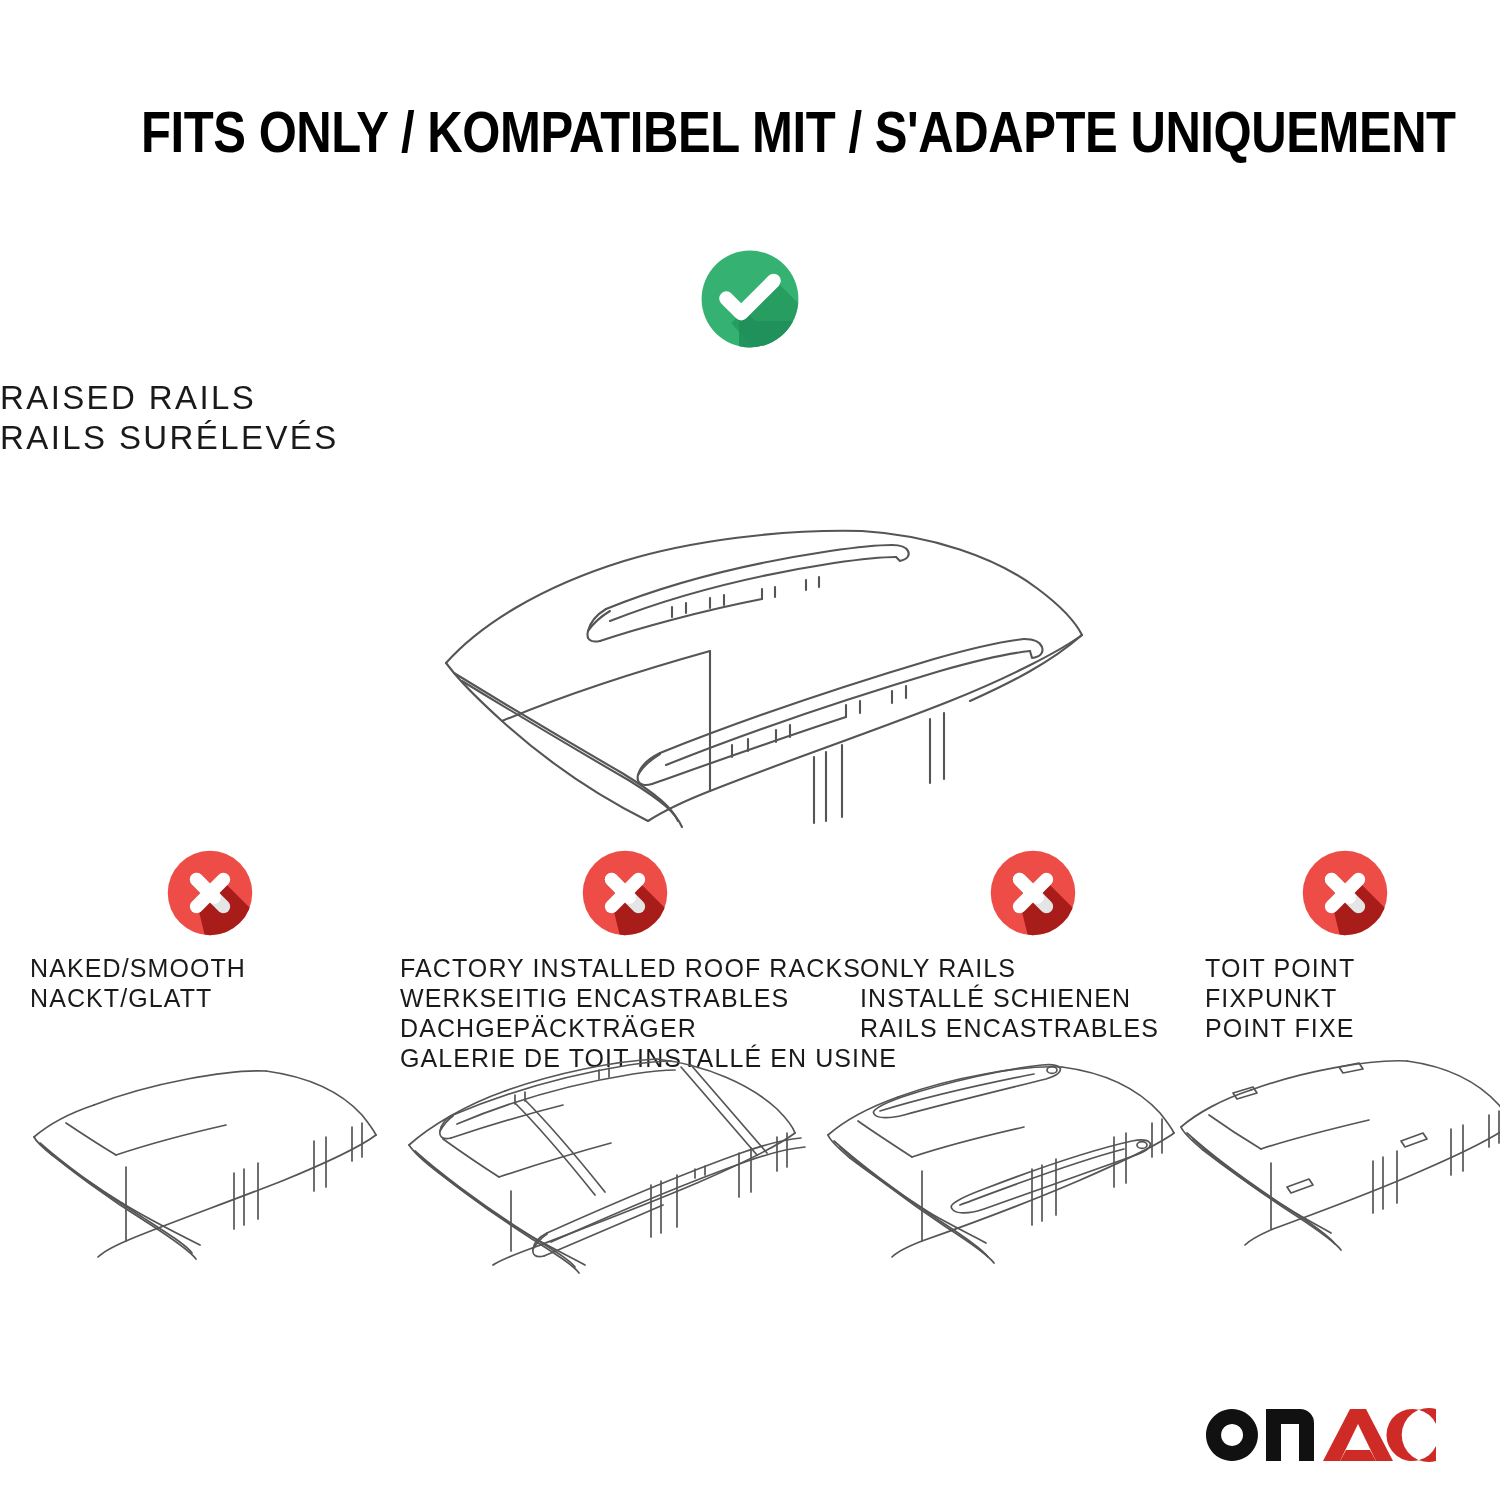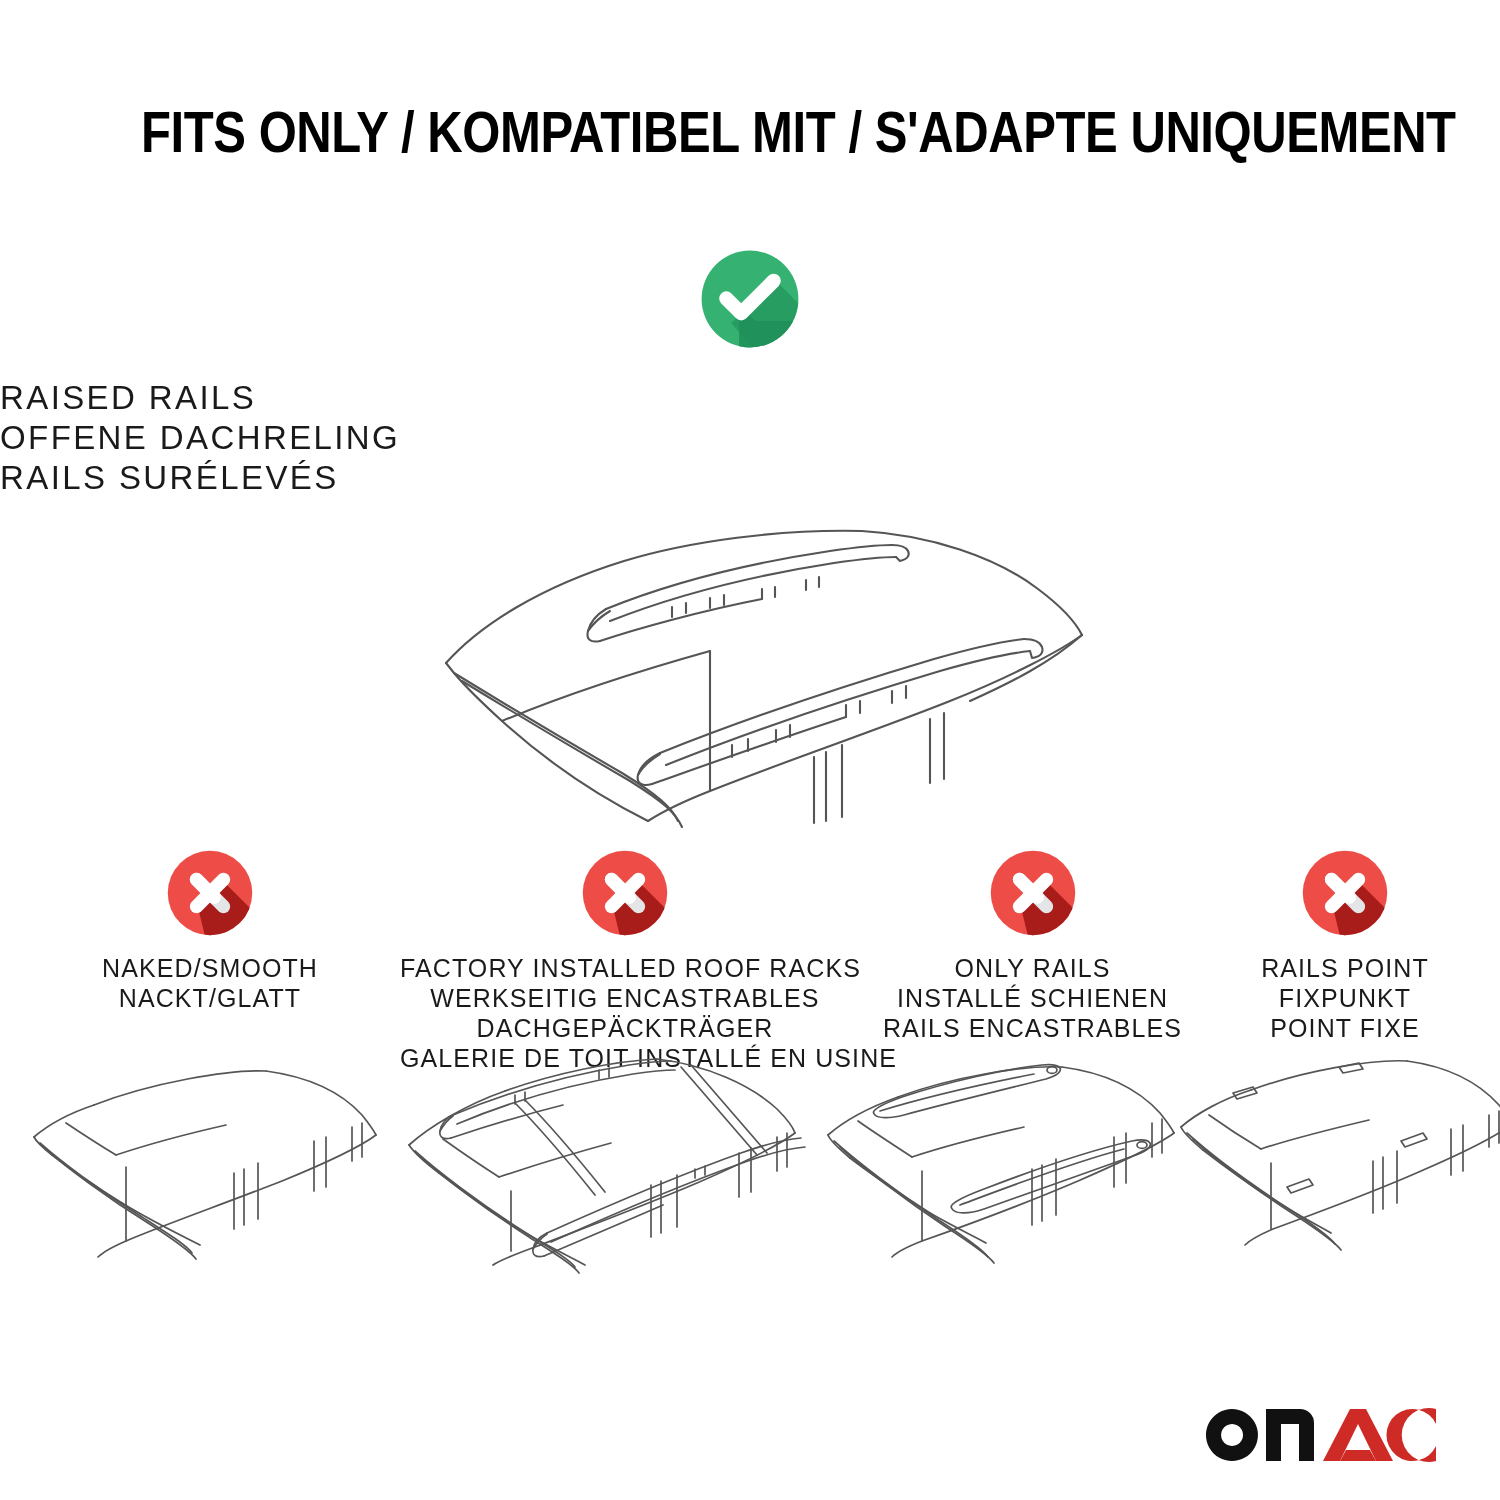--- a/index.html
+++ b/index.html
@@ -84,21 +84,20 @@
     position: absolute;
     top: 0;
     height: 460px;
   }
   .cell .icon-wrap {
     width: 96px;
     height: 96px;
   }
   .cell-labels {
     margin-top: 12px;
-    text-align: center;
   }
   .cell-labels .lbl {
     font-family: "Liberation Sans", sans-serif;
     font-weight: 400;
     font-size: 25px;
     line-height: 30px;
     letter-spacing: 1.1px;
     color: #1a1a1a;
     white-space: nowrap;
   }
@@ -149,21 +148,20 @@
       <g clip-path="url(#ckclip)">
         <path d="M40 55 L55 70 L100 70 L100 100 L40 100 Z" fill="#1F8F58" opacity="0.85"></path>
         <path d="M71 31 L100 60 L100 100 L58 100 L33 72 Z" fill="#1F8F58" opacity="0.6"></path>
       </g>
       <path d="M28.5 49.5 L42 63 L71.5 33.5" fill="none" stroke="#FFFFFF" stroke-width="13" stroke-linecap="round" stroke-linejoin="round"></path>
     </svg>
   </div>
 
   <div class="primary-labels">
     <div class="lbl">RAISED RAILS</div>
-    <div class="lbl">OFFENE DACHRELING</div>
     <div class="lbl">RAILS SURÉLEVÉS</div>
   </div>
 </div>
 
 <div class="primary-illus">
   <svg viewBox="0 0 700 330" width="700" height="330" aria-hidden="true">
     <g fill="none" stroke="#555" stroke-width="2.1" stroke-linecap="round" stroke-linejoin="round">
 
       <path d="M36 158 C70 120 130 82 214 56 C280 36 370 24 452 26"></path>
       <path d="M452 26 C520 30 586 52 628 84 C652 102 666 118 672 130"></path>
@@ -425,21 +423,21 @@
           <path d="M63 37 L100 74 L100 100 L46 100 L37 63 Z" fill="#A81C1A"></path>
         </g>
         <g stroke-linecap="round" stroke-width="14" fill="none">
           <path d="M36 36 L64 64" stroke="#E3E5E6"></path>
           <path d="M36 36 L64 64" stroke="#FFFFFF" stroke-dasharray="26 60"></path>
           <path d="M64 36 L36 64" stroke="#FFFFFF"></path>
         </g>
       </svg>
     </div>
     <div class="cell-labels">
-      <div class="lbl">RAILS POINT</div>
+      <div class="lbl">TOIT POINT</div>
       <div class="lbl">FIXPUNKT</div>
       <div class="lbl">POINT FIXE</div>
     </div>
     <div class="cell-illus" style="top:200px; left:-30px; width:340px">
       <svg viewBox="0 0 340 230" width="340" height="230" aria-hidden="true">
         <g fill="none" stroke="#555" stroke-width="1.7" stroke-linecap="round" stroke-linejoin="round">
           <path d="M6 82 C22 68 48 54 76 45"></path>
           <path d="M76 45 C128 26 196 14 232 16"></path>
           <path d="M232 16 C276 22 306 40 324 60 C331 69 335 75 337 79"></path>
           <path d="M6 82 C8 87 16 95 28 105"></path>

